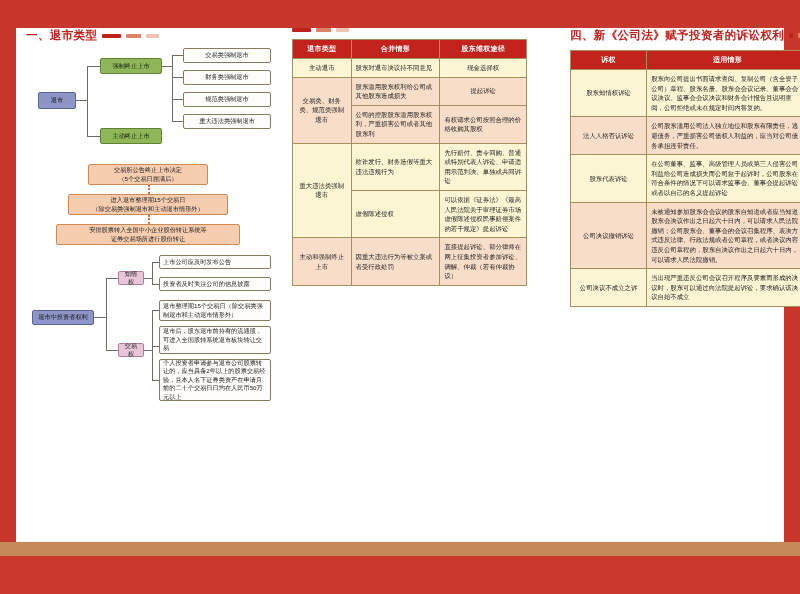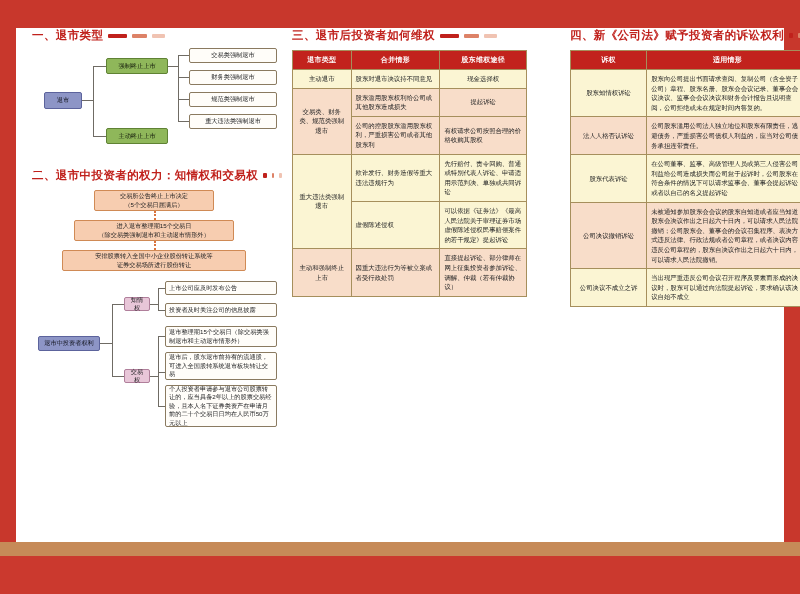--- a/index.html
+++ b/index.html
@@ -13,21 +13,21 @@
   
   .frame-top{position:absolute;left:0;top:0;width:800px;height:28px;background:#c8372c;}
   .frame-left{position:absolute;left:0;top:0;width:16px;height:594px;background:#c8372c;}
   .frame-right{position:absolute;right:0;top:0;width:16px;height:594px;background:#c8372c;}
   .frame-tan{position:absolute;left:0;bottom:38px;width:800px;height:14px;background:#c68a58;}
   .frame-bottom{position:absolute;left:0;bottom:0;width:800px;height:38px;background:#cb392e;}
   .sheet{position:absolute;left:16px;top:28px;width:768px;height:480px;background:#fff;}
 
   
   .col{position:absolute;top:0;}
-  .col-1{left:16px;width:250px;}
+  .col-1{left:10px;width:250px;}
   .col-2{left:276px;width:235px;}
   .col-3{left:554px;width:239px;}
 
   
   .sec-head{display:flex;align-items:center;gap:5px;margin:0 0 7px 0;}
   .sec-head .txt{color:#c0211c;font-size:11.5px;font-weight:bold;letter-spacing:.4px;white-space:nowrap;}
   .dash{display:inline-block;height:4px;border-radius:1px;}
   .d1{width:19px;background:#c0211c;}
   .d2{width:15px;background:#dd8267;}
   .d3{width:13px;background:#f0c3b2;}
@@ -102,26 +102,20 @@
       <div class="hline" style="left:146px;top:27px;width:11px;"></div>
       <div class="hline" style="left:146px;top:49px;width:11px;"></div>
       <div class="hline" style="left:146px;top:71px;width:11px;"></div>
 
       <div class="node plain" style="left:157px;top:-2px;width:88px;height:15px;">交易类强制退市</div>
       <div class="node plain" style="left:157px;top:20px;width:88px;height:15px;">财务类强制退市</div>
       <div class="node plain" style="left:157px;top:42px;width:88px;height:15px;">规范类强制退市</div>
       <div class="node plain" style="left:157px;top:64px;width:88px;height:15px;">重大违法类强制退市</div>
     </div>
 
-    <div class="sec-head" style="margin-top:8px;">
-      <span class="txt">二、退市中投资者的权力：知情权和交易权</span>
-      <span class="dash d-sm1"></span>
-      <span class="dash d-sm2"></span>
-      <span class="dash d-sm3"></span>
-    </div>
 
     <div class="diagram" style="height:78px;margin-top:4px;">
       <div class="node peach" style="left:62px;top:0px;width:120px;height:21px;white-space:pre-line;">交易所公告终止上市决定
 （5个交易日届满后）</div>
       <div class="dotline" style="left:122px;top:21px;height:9px;"></div>
       <div class="node peach" style="left:42px;top:30px;width:160px;height:21px;white-space:pre-line;">进入退市整理期15个交易日
 （除交易类强制退市和主动退市情形外）</div>
       <div class="dotline" style="left:122px;top:51px;height:9px;"></div>
       <div class="node peach" style="left:30px;top:60px;width:184px;height:21px;white-space:pre-line;">安排股票转入全国中小企业股份转让系统等
 证券交易场所进行股份转让</div>
@@ -153,21 +147,20 @@
       <div class="hline" style="left:126px;top:126px;width:7px;"></div>
 
       <div class="node plain txtleft" style="left:133px;top:46px;width:112px;height:21px;align-items:center;">退市整理期15个交易日（除交易类强制退市和主动退市情形外）</div>
       <div class="node plain txtleft" style="left:133px;top:72px;width:112px;height:28px;align-items:center;">退市后，股东退市前持有的流通股，可进入全国股转系统退市板块转让交易</div>
       <div class="node plain txtleft" style="left:133px;top:105px;width:112px;height:42px;align-items:center;">个人投资者申请参与退市公司股票转让的，应当具备2年以上的股票交易经验，且本人名下证券类资产在申请月前的二十个交易日日均在人民币50万元以上</div>
     </div>
   </div>
 
   <div class="col col-2">
     <div class="sec-head">
-      <span class="txt">三、退市后投资者如何维权</span>
       <span class="dash d1"></span>
       <span class="dash d2"></span>
       <span class="dash d3"></span>
     </div>
 
     <table class="tbl">
       <colgroup>
           <col style="width:25%">
           <col style="width:38%">
           <col style="width:37%">

